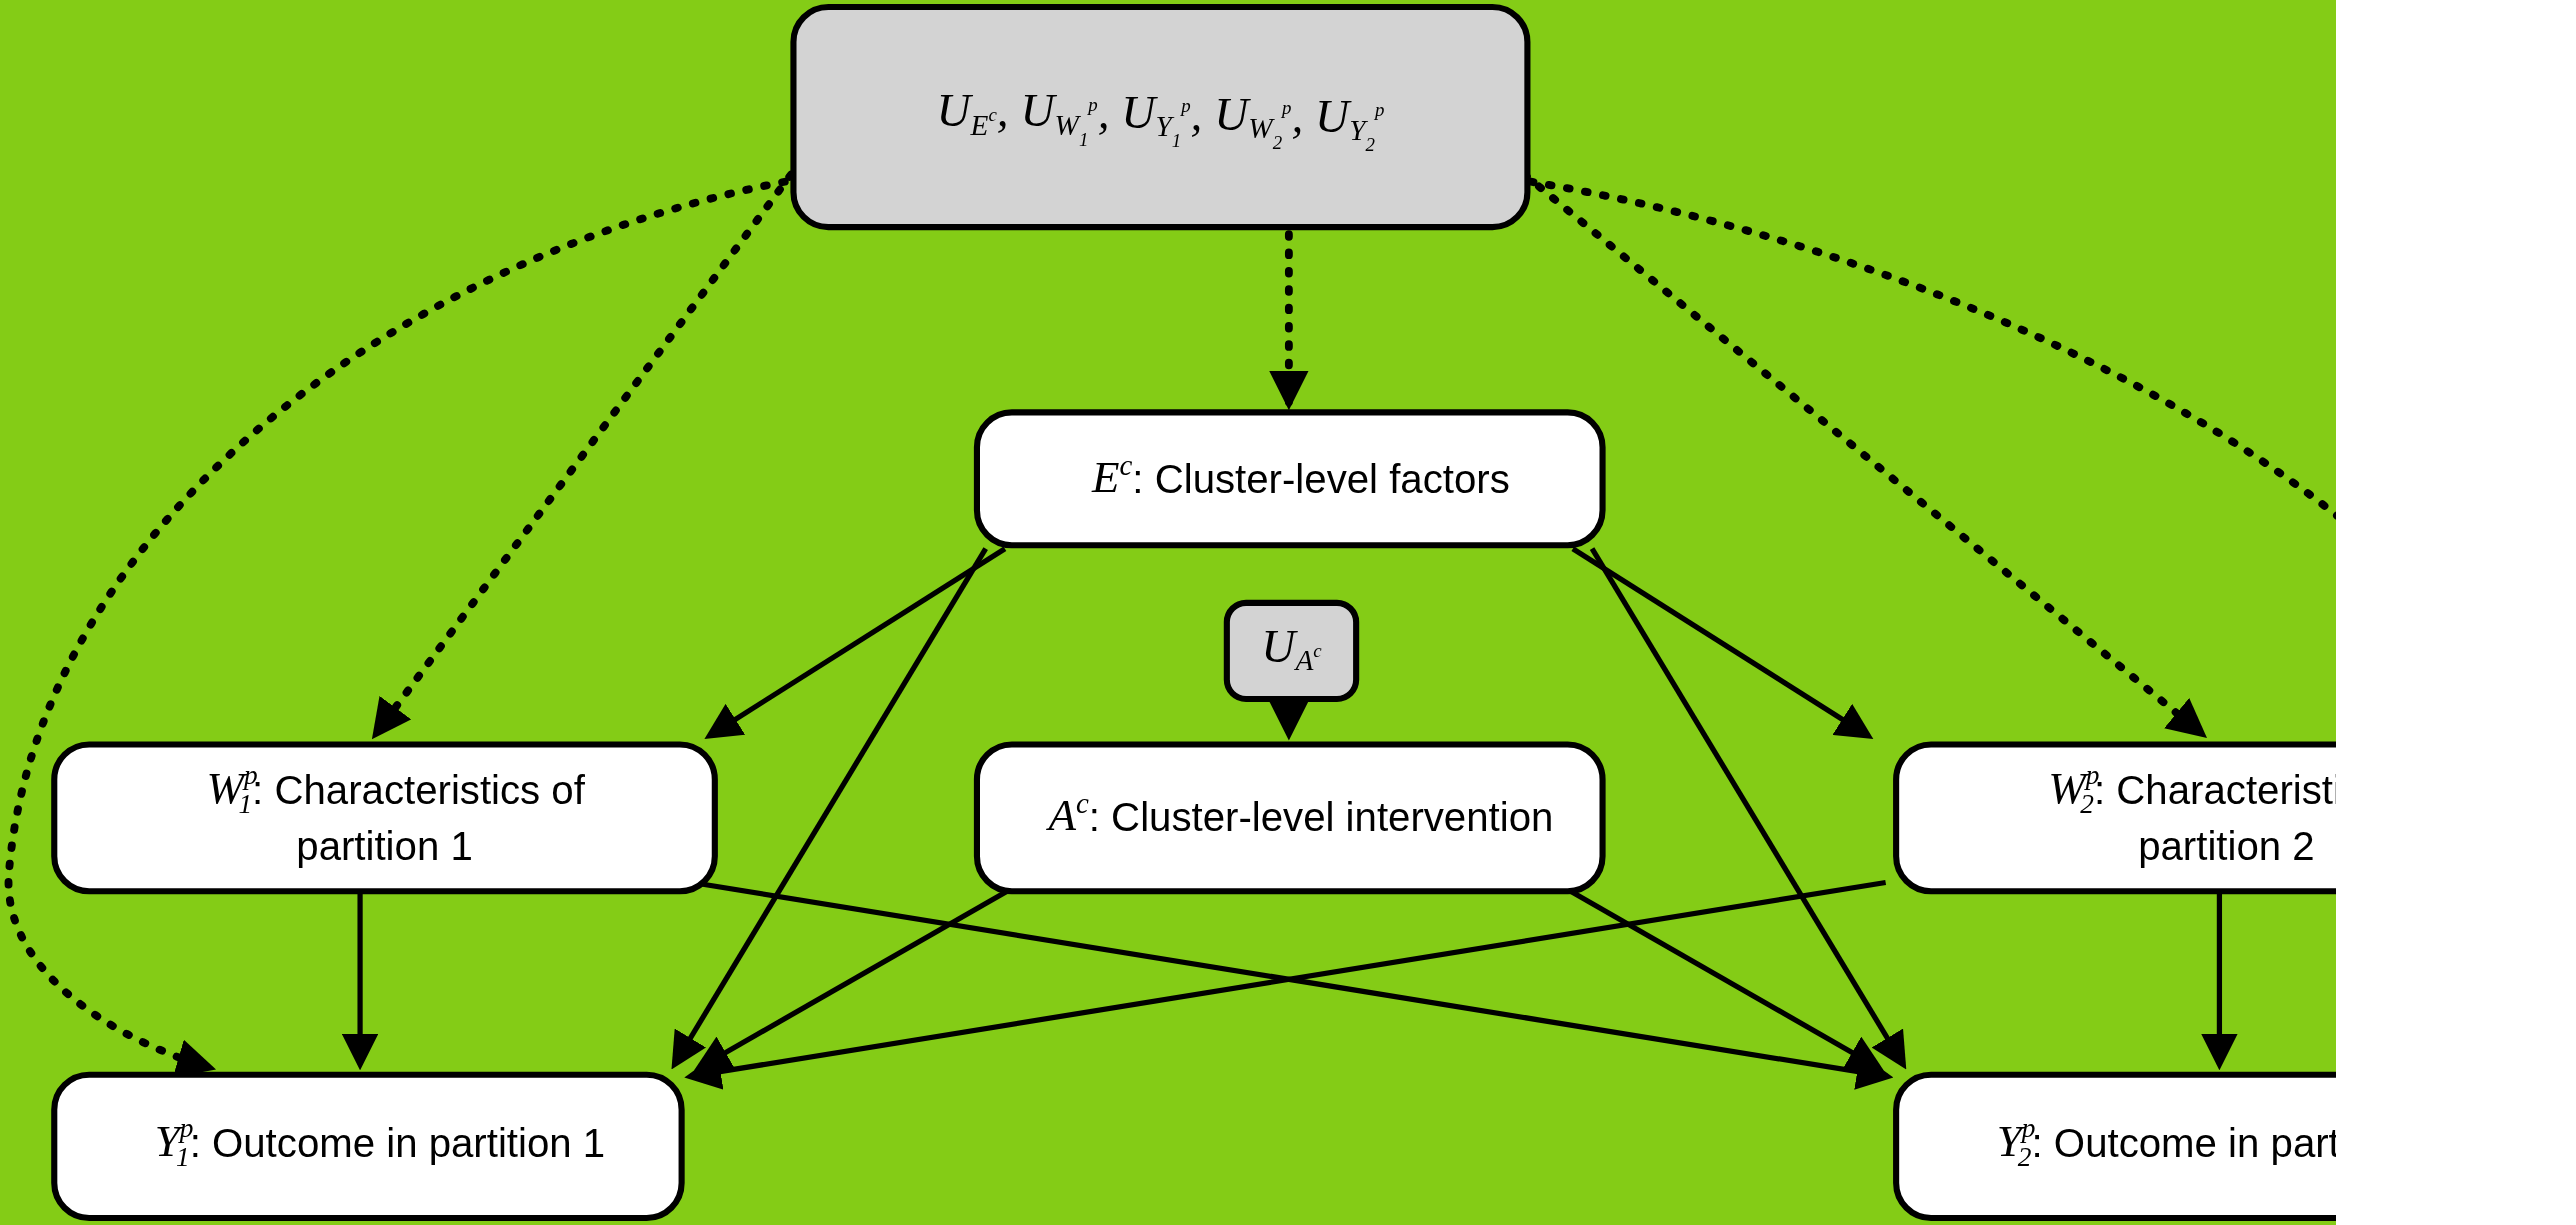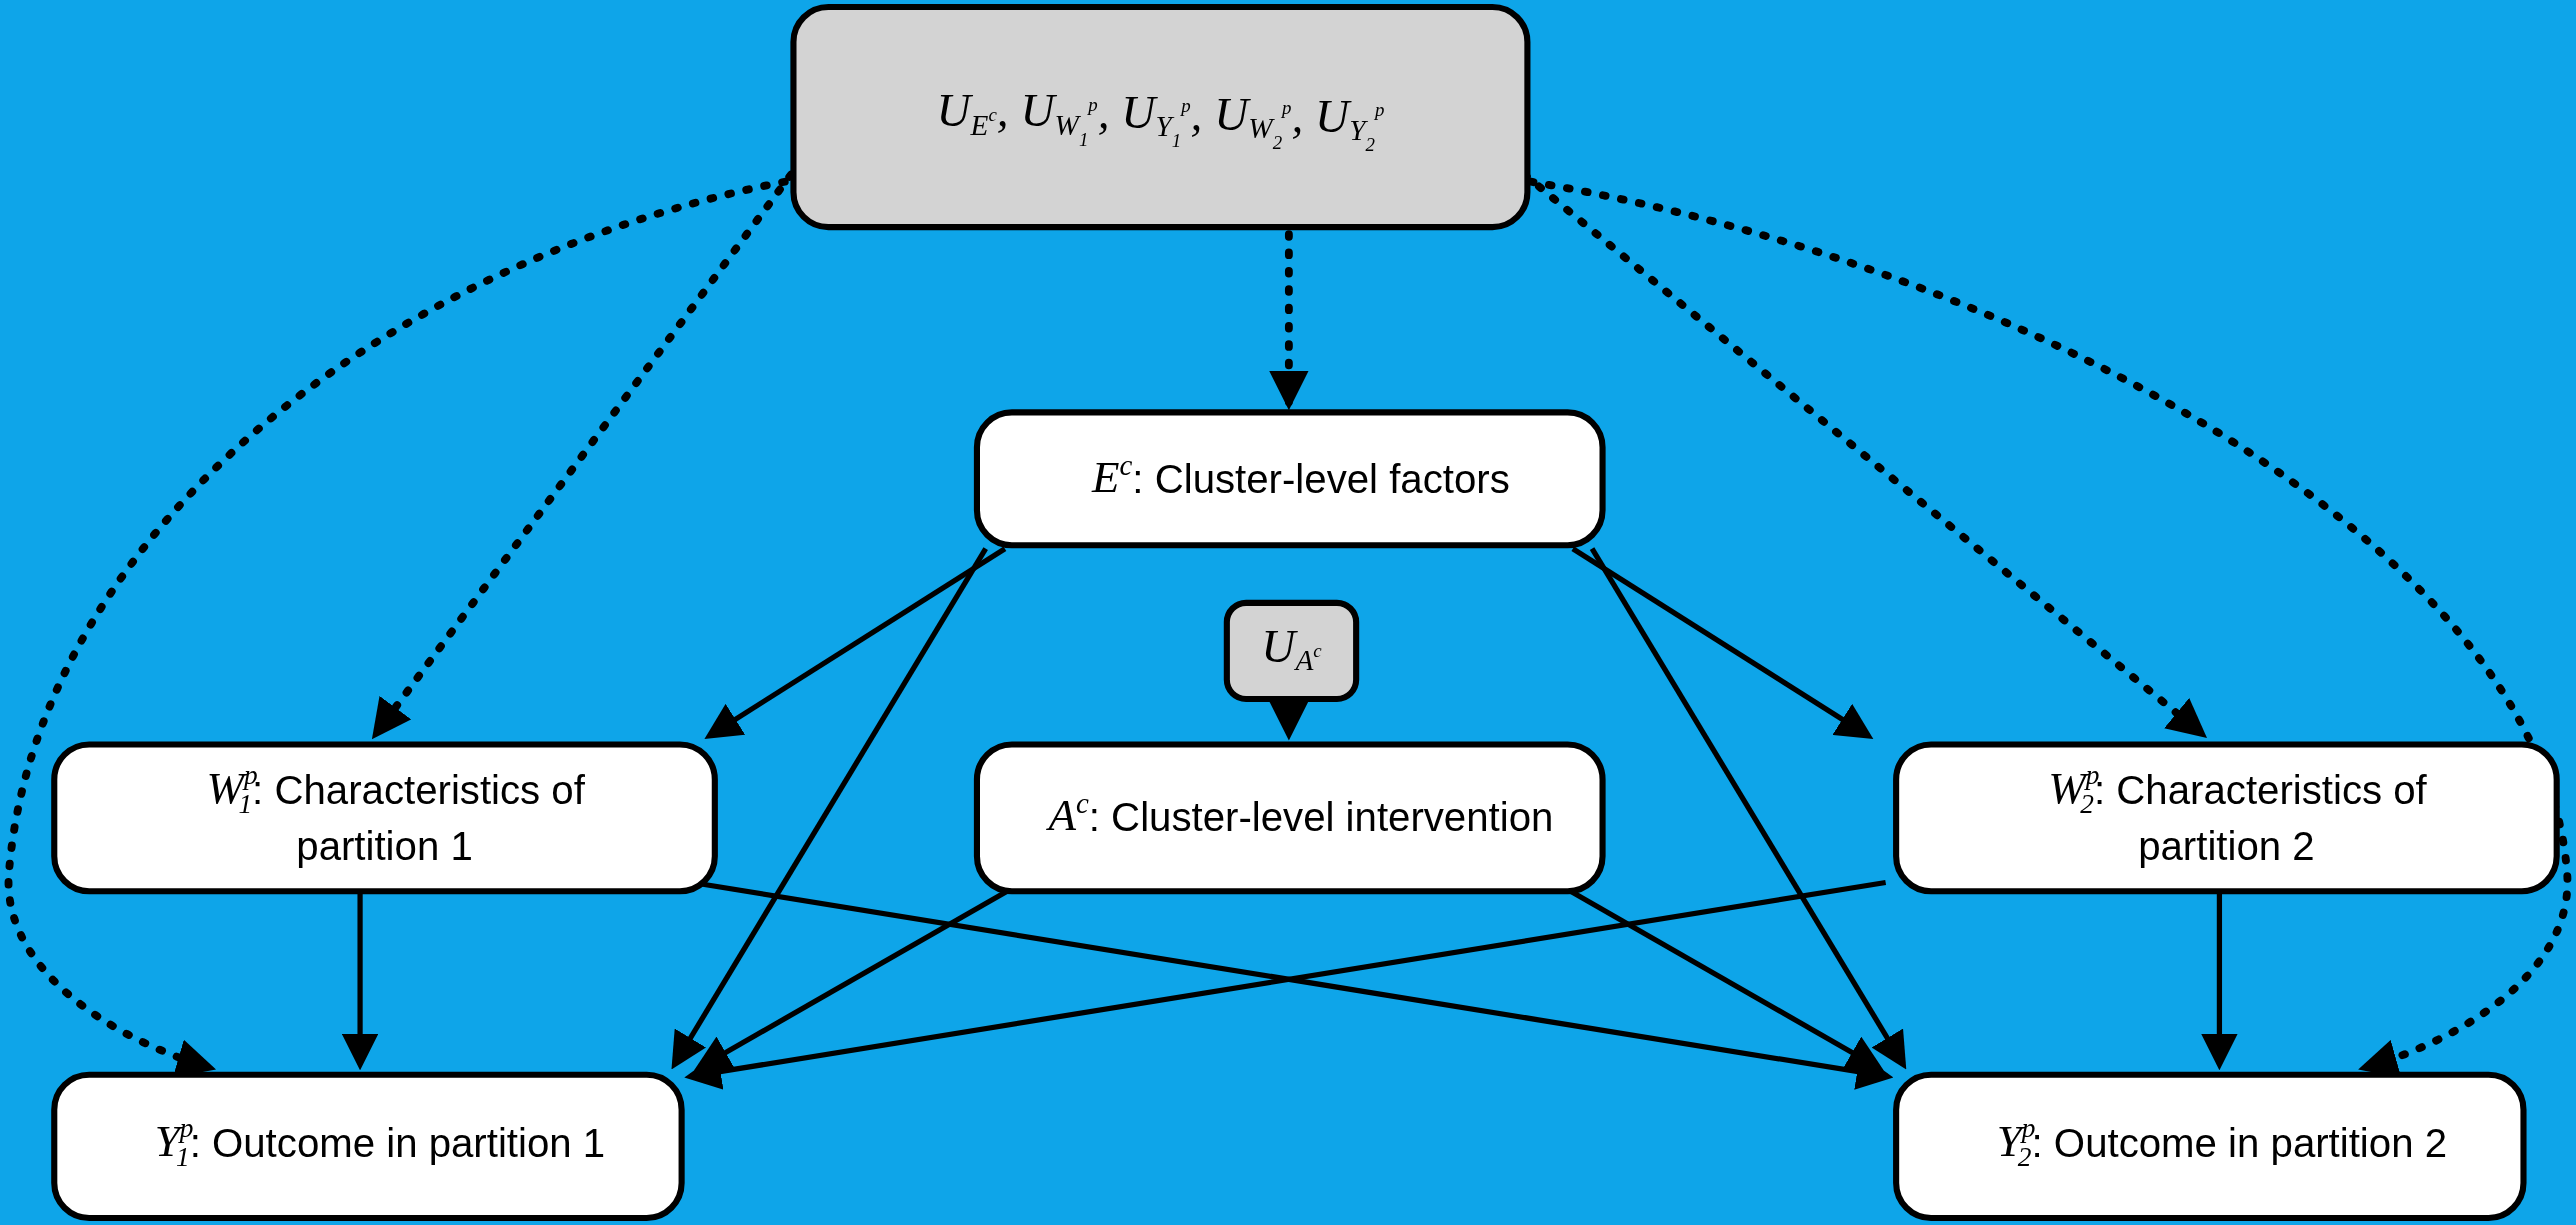--- a/index.html
+++ b/index.html
@@ -2,23 +2,23 @@
 <html style="font-size:14px"><head>
 <meta charset="utf-8">
 <style>
   html, body {
     margin: 0;
     padding: 0;
     background: #ffffff;
   }
   #diagram-root {
     position: relative;
-    width: 2576px;
+    width: 2336px;
     height: 1225px;
-    background: #0ea5e9;
+    background: #84cc16;
     font-family: "Liberation Sans", sans-serif;
     overflow: hidden;
   }
   svg.dag {
     position: absolute;
     top: 0;
     left: 0;
     width: 2576px;
     height: 1225px;
   }

